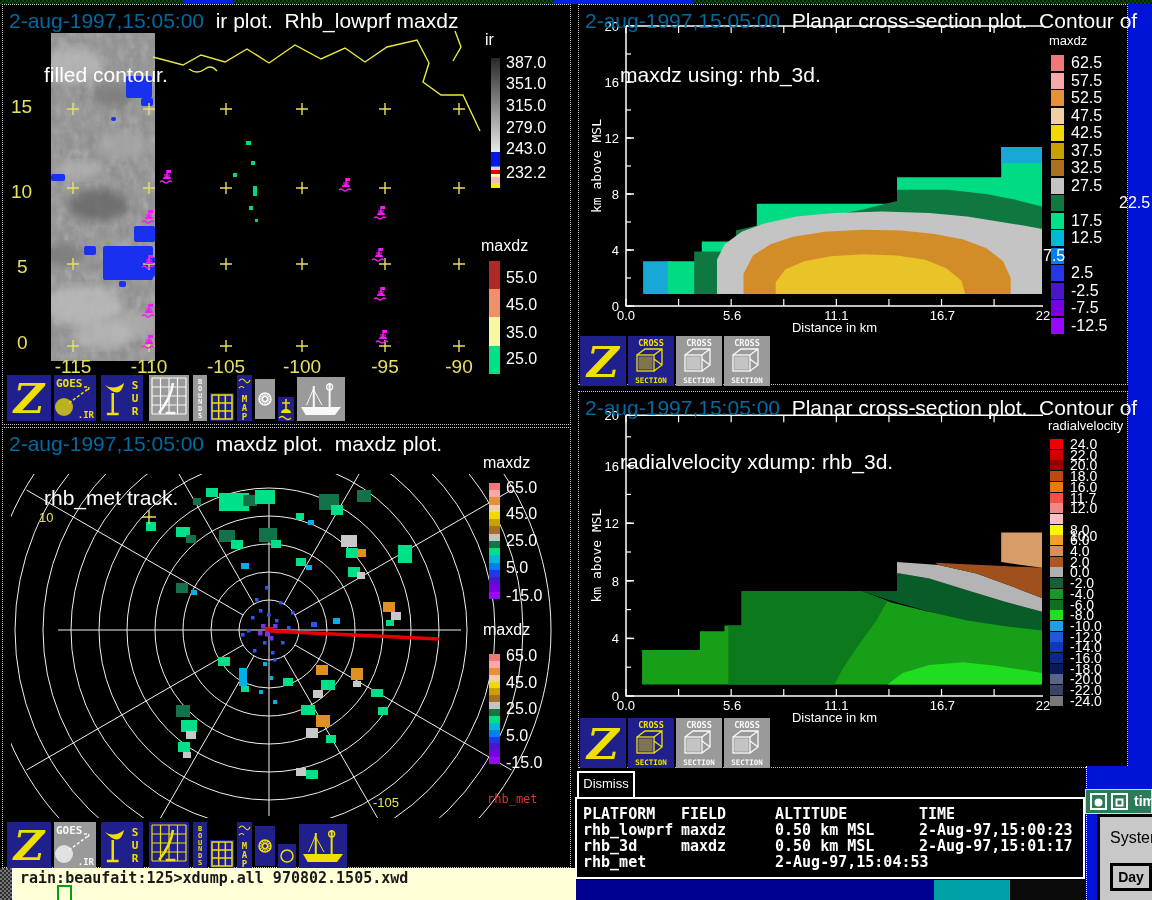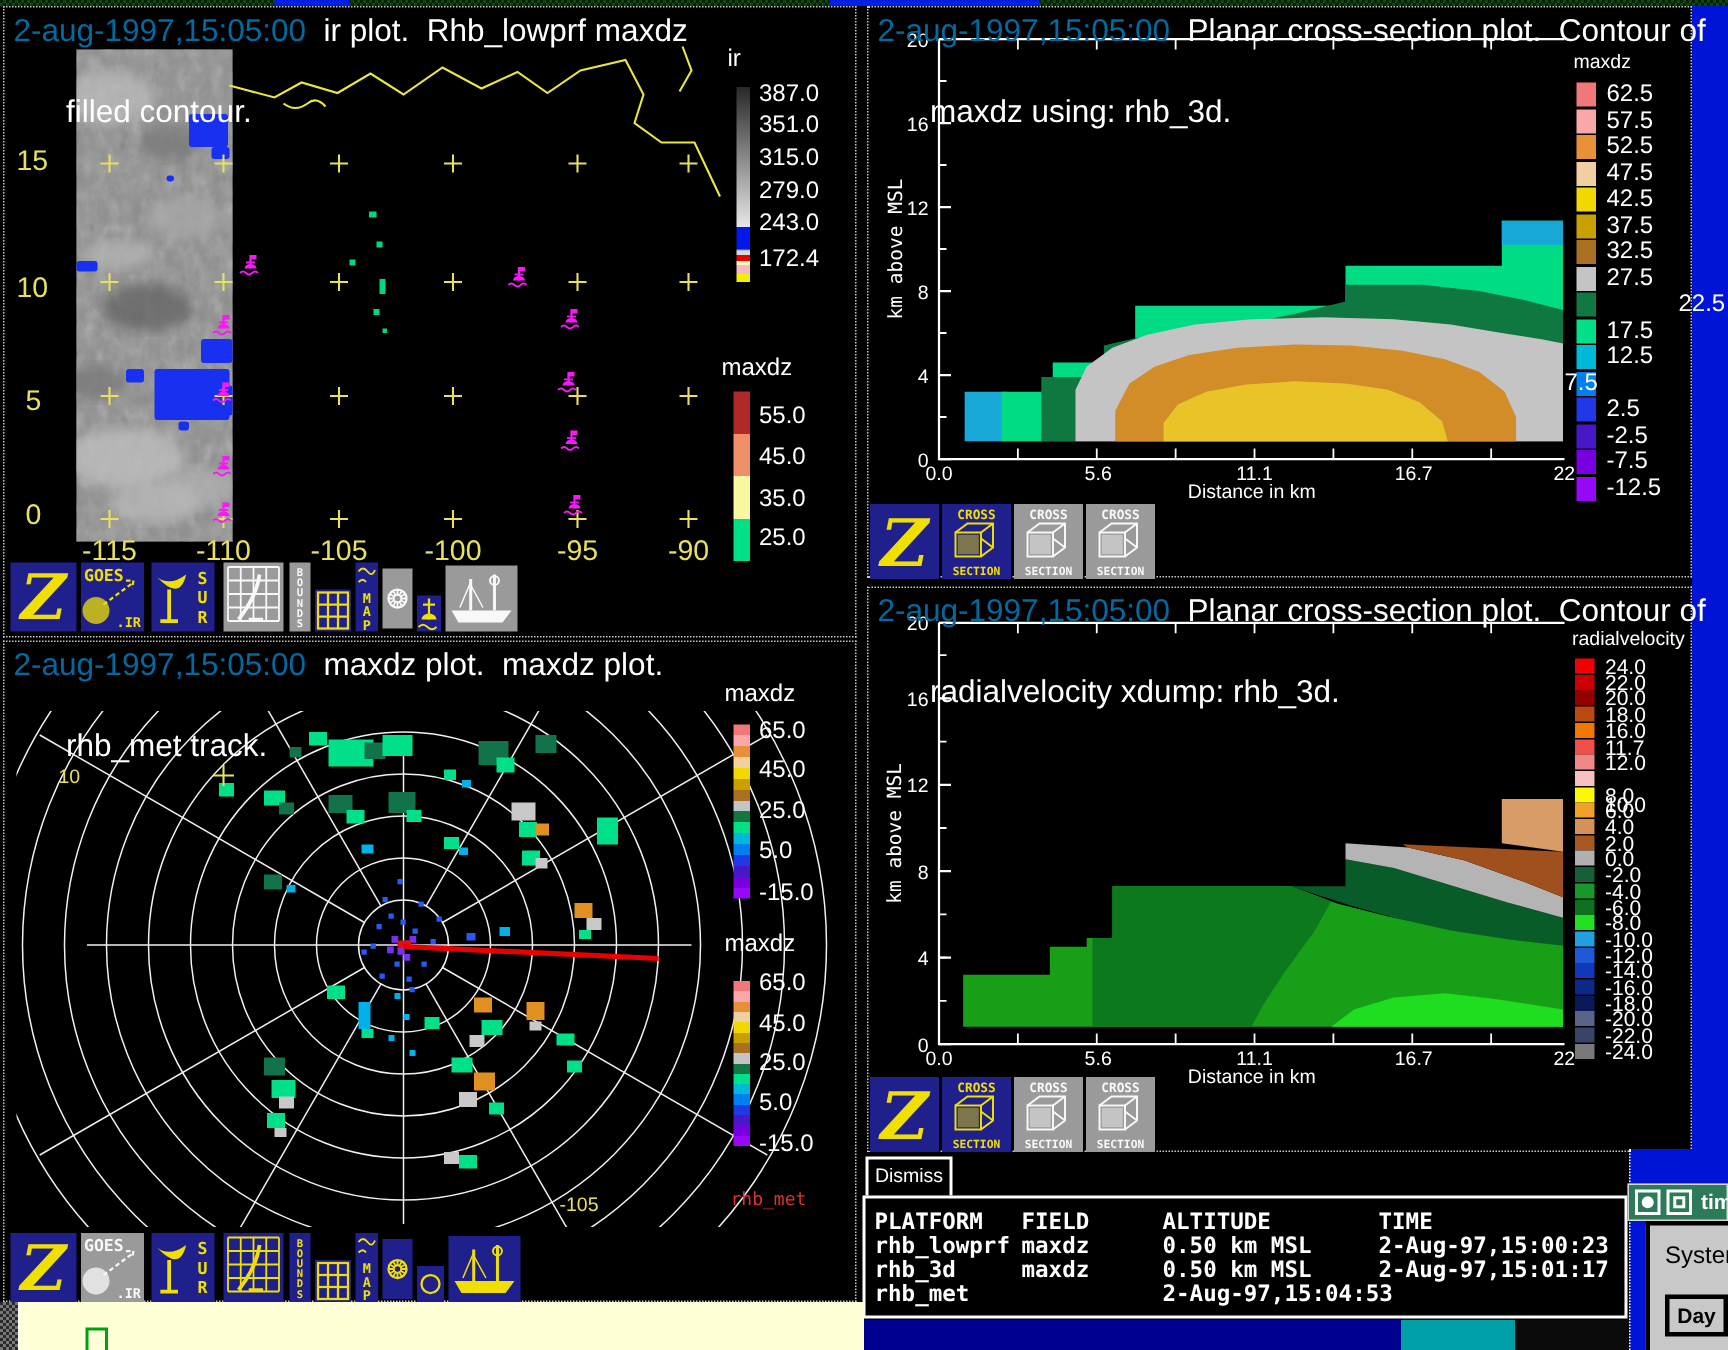--- a/index.html
+++ b/index.html
@@ -218,21 +218,21 @@
     <div class="ptitle"><span class="yel">2-aug-1997,15:05:00</span><span class="wht">  ir plot.  Rhb_lowprf maxdz</span><br>
       <span class="wht">filled contour.</span></div>
     <div class="cbtitle" style="left:482px;top:26px;font-size:16px;">ir</div>
     <div id="tl-irbar">
         <div class="gradbar" style="left: 488px; top: 53px; width: 9px; height: 130px; background: linear-gradient(rgb(40, 40, 40) 0%, rgb(232, 232, 232) 72%, rgb(0, 24, 232) 72%, rgb(0, 24, 232) 83%, rgb(216, 216, 216) 84%, rgb(216, 216, 216) 86%, rgb(232, 0, 0) 86%, rgb(232, 0, 0) 89%, rgb(248, 248, 176) 89%, rgb(248, 248, 176) 91.5%, rgb(248, 184, 200) 91.5%, rgb(248, 184, 200) 96%, rgb(240, 240, 0) 96%, rgb(240, 240, 0) 100%);"></div>
         <div class="cblabel" style="left: 503px; top: 58px;">387.0</div>
         <div class="cblabel" style="left: 503px; top: 79px;">351.0</div>
         <div class="cblabel" style="left: 503px; top: 101px;">315.0</div>
         <div class="cblabel" style="left: 503px; top: 123px;">279.0</div>
         <div class="cblabel" style="left: 503px; top: 144px;">243.0</div>
-        <div class="cblabel" style="left: 503px; top: 168px;">172.4</div>
+        <div class="cblabel" style="left: 503px; top: 168px;">232.2</div>
       </div>
     <div class="cbtitle" style="left:478px;top:232px;font-size:16px;">maxdz</div>
     <div id="tl-mxbar">
         <div class="gradbar" style="left: 486px; top: 256px; width: 11px; height: 113px; background: linear-gradient(rgb(176, 40, 40) 0%, rgb(176, 40, 40) 25%, rgb(240, 144, 104) 25%, rgb(240, 144, 104) 50%, rgb(248, 248, 160) 50%, rgb(248, 248, 160) 75%, rgb(0, 224, 136) 75%, rgb(0, 224, 136) 100%);"></div>
         <div class="cblabel" style="left: 503px; top: 273px;">55.0</div>
         <div class="cblabel" style="left: 503px; top: 300px;">45.0</div>
         <div class="cblabel" style="left: 503px; top: 328px;">35.0</div>
         <div class="cblabel" style="left: 503px; top: 354px;">25.0</div>
       </div>
     <div class="tbar" id="tb-tl" style="left: 0px; width: 567px; top: 370px; height: 48px;">
@@ -810,20 +810,21 @@
     <div class="infotable" id="info-table">
         <div class="trow" style="top: 6px;"><div class="tcell" style="left: 6px;">PLATFORM</div><div class="tcell" style="left: 104px;">FIELD</div><div class="tcell" style="left: 198px;">ALTITUDE</div><div class="tcell" style="left: 342px;">TIME</div></div>
         <div class="trow" style="top: 22px;"><div class="tcell" style="left: 6px;">rhb_lowprf</div><div class="tcell" style="left: 104px;">maxdz</div><div class="tcell" style="left: 198px;">0.50 km MSL</div><div class="tcell" style="left: 342px;">2-Aug-97,15:00:23</div></div>
         <div class="trow" style="top: 38px;"><div class="tcell" style="left: 6px;">rhb_3d</div><div class="tcell" style="left: 104px;">maxdz</div><div class="tcell" style="left: 198px;">0.50 km MSL</div><div class="tcell" style="left: 342px;">2-Aug-97,15:01:17</div></div>
         <div class="trow" style="top: 54px;"><div class="tcell" style="left: 6px;">rhb_met</div><div class="tcell" style="left: 198px;">2-Aug-97,15:04:53</div></div>
       </div>
   </div>
 
   <div class="terminal">
     <div class="termscroll"></div>
+    <div class="termtext">rain:beaufait:125&gt;xdump.all 970802.1505.xwd</div>
     <div class="termcursor"></div>
   </div>
 
   <div class="timewin-bar">
     <div class="twbtn" style="left:4px;border-radius:0;">
       <svg width="13" height="13">
           <circle cx="6.5" cy="6.5" r="4" fill="#fff"></circle>
         </svg></div>
     <div class="twbtn" style="left:25px;">
       <svg width="13" height="13">

